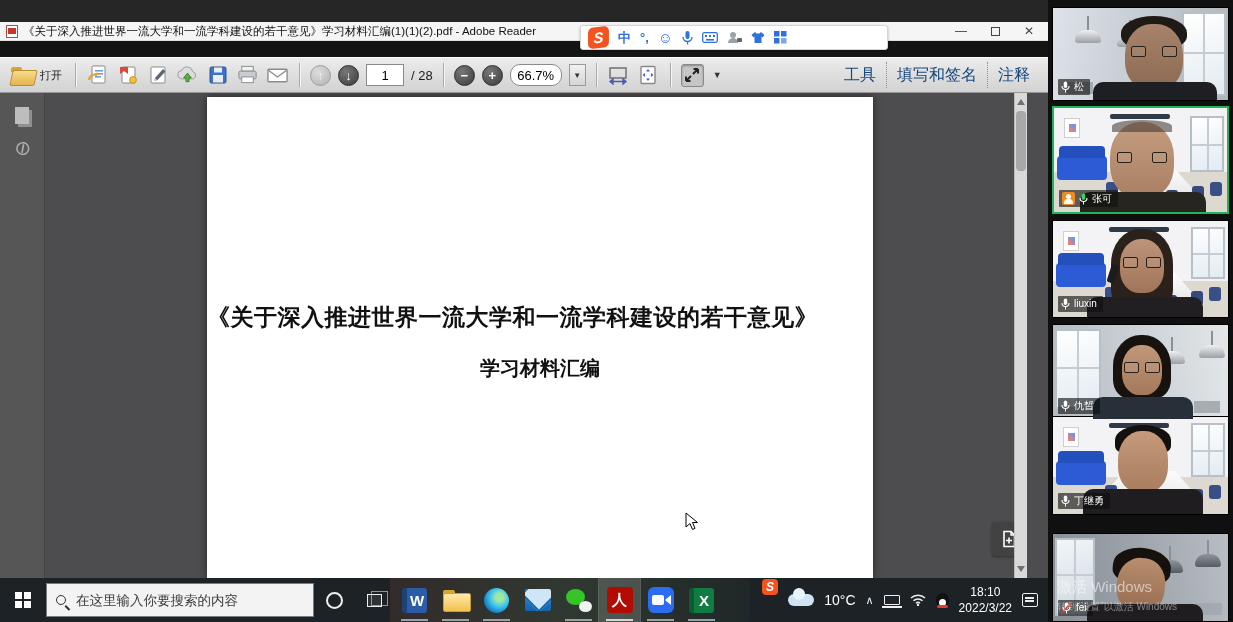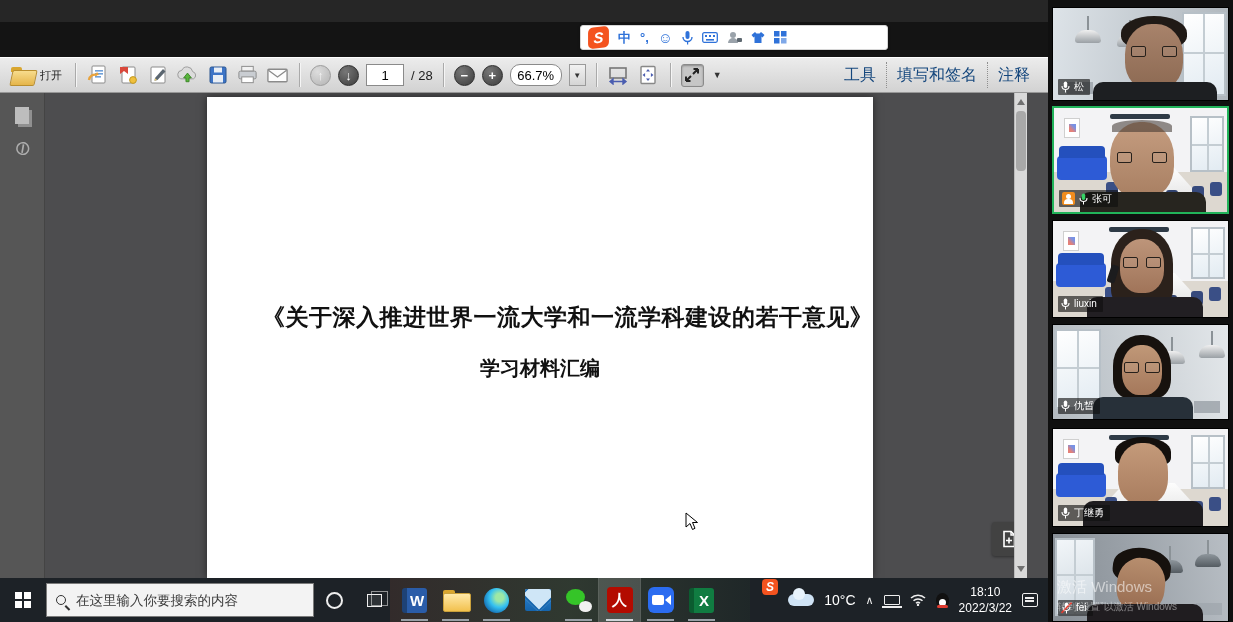--- a/index.html
+++ b/index.html
@@ -65,21 +65,21 @@
   
   .reader-body{position:absolute;left:0;top:93px;width:1048px;height:485px;background:#4d4d4f;}
   .nav-rail{position:absolute;left:0;top:0;width:45px;height:485px;background:#565656;border-right:1px solid #444;}
   .rail-ico{margin:14px auto;width:20px;display:flex;justify-content:center;opacity:.85;}
   .pages-ico{width:14px;height:17px;background:#cfcfcf;position:relative;box-shadow:3px 3px 0 #9b9b9b;}
   .clip-ico{font-size:20px;color:#bdbdbd;transform:rotate(-35deg);display:block;line-height:1;}
 
   .doc-area{position:absolute;left:46px;top:0;width:981px;height:485px;overflow:hidden;}
   .page{position:absolute;left:161px;top:4px;width:666px;height:481px;background:#fff;
     box-shadow:0 0 8px rgba(0,0,0,.5);}
-  .doc-title{margin-top:205px;text-align:right;font-family:"Liberation Serif","DejaVu Serif",serif;
+  .doc-title{margin-top:205px;text-align:left;font-family:"Liberation Serif","DejaVu Serif",serif;
     font-weight:bold;font-size:23px;color:#111;letter-spacing:.5px;}
   .doc-sub{margin-top:22px;text-align:center;font-family:"Liberation Serif","DejaVu Serif",serif;
     font-weight:bold;font-size:20px;color:#111;}
   .nextpage-fab{position:absolute;left:946px;top:429px;width:34px;height:34px;background:#424242;
     border-radius:3px;display:flex;align-items:center;justify-content:center;box-shadow:0 1px 3px rgba(0,0,0,.4);}
   .cursor{position:absolute;left:639px;top:419px;z-index:5;}
 
   .scrollbar{position:absolute;right:0;top:0;width:13px;height:485px;background:#d9d9d9;border-left:1px solid #bbb;}
   .sb-arrow{position:absolute;left:2px;width:0;height:0;border-left:4px solid transparent;border-right:4px solid transparent;}
   .sb-up{top:6px;border-bottom:6px solid #707070;}
@@ -193,20 +193,29 @@
   .glasses::after{right:0;}
   .phone{position:absolute;width:8px;height:18px;background:#1c1c1e;border-radius:2px;transform:rotate(18deg);z-index:5;}
 </style>
 </head>
 <body>
 
 <div class="screen">
 
   <div class="top-strip"></div>
 
+  <div class="titlebar">
+    <div class="pdf-file-ico"></div>
+    <div class="title-text">《关于深入推进世界一流大学和一流学科建设的若干意见》学习材料汇编(1)(1)(2).pdf - Adobe Reader</div>
+    <div class="win-controls">
+      <span class="wc">—</span>
+      <span class="wc max"></span>
+      <span class="wc">✕</span>
+    </div>
+  </div>
 
 
   <div class="sogou">
     <div class="sg-logo">S</div>
     <span class="sg-i">中</span>
     <span class="sg-i">°,</span>
     <span class="sg-i" style="font-size:15px">☺</span>
     <span class="sg-i">
       <svg width="11" height="14" viewBox="0 0 11 14">
           <rect x="3.5" y="0" width="4" height="8" rx="2" fill="#2f72d9"></rect>
@@ -548,21 +557,21 @@
       <div class="tag">
         <svg width="9" height="12" viewBox="0 0 9 12">
             <rect x="2.8" y="0.5" width="3.4" height="6.5" rx="1.7" fill="#fff"></rect>
             <path d="M1 5 a3.5 3.5 0 0 0 7 0" fill="none" stroke="#fff" stroke-width="1.1"></path>
             <rect x="4" y="9" width="1" height="2.5" fill="#fff"></rect>
           </svg>
         <span class="nm">仇皙</span>
       </div>
     </div>
 
-    <div class="tile" style="top:428px;height:99px;">
+    <div class="tile" style="top:416px;height:99px;">
       <div class="room room-b">
         <div class="ceil-bar"></div>
         <div class="winpane" style="right:3px;top:6px;width:34px;height:54px;">
             <i style="left:15px;top:0;width:2px;height:100%;"></i>
             <i style="left:0;top:25px;width:100%;height:2px;"></i>
           </div>
         <div class="pic-frame"></div>
         <div class="sofa" style="top:44px;"></div>
         <div class="mtable" style="top:54px;"></div>
         <div class="chairs" style="top:68px;"></div>

